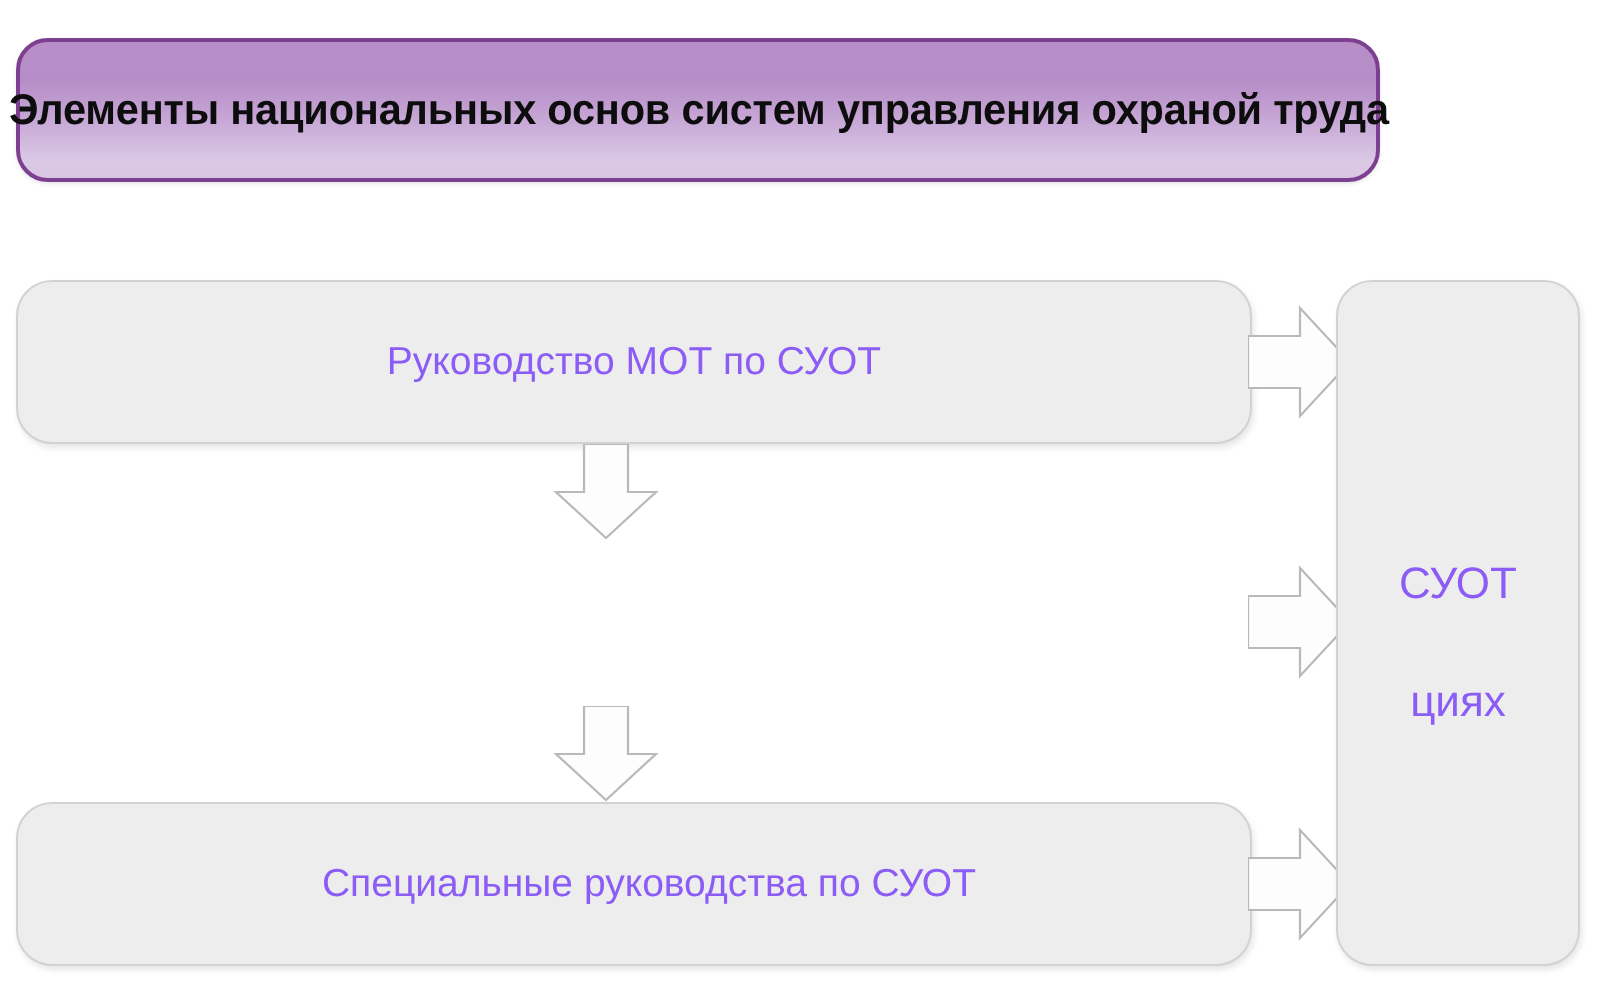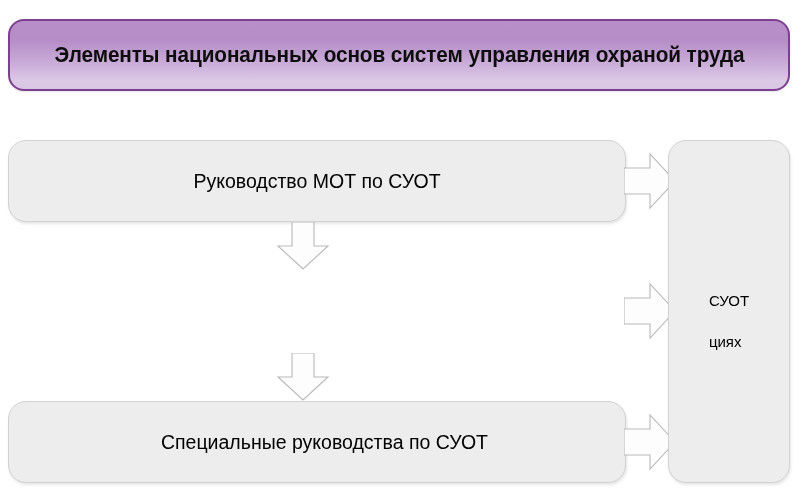--- a/index.html
+++ b/index.html
@@ -18,21 +18,21 @@
     width: 800px;
     height: 497px;
     background: #ffffff;
   }
 
   
   .banner {
     position: absolute;
     left: 8px;
     top: 19px;
-    width: 782px;
+    width: 682px;
     height: 72px;
     box-sizing: border-box;
     border: 2px solid #7d3f8f;
     border-radius: 16px;
     background: linear-gradient(to bottom,
                 #b78ec8 0%,
                 #b68dc7 28%,
                 #c7a8d6 58%,
                 #dbc9e6 88%,
                 #d9c6e4 100%);
@@ -58,38 +58,39 @@
     background: #ededed;
     border: 1px solid #d2d2d2;
     border-radius: 18px;
     box-shadow: 1px 2px 3px rgba(0,0,0,0.10);
     display: flex;
     align-items: center;
     justify-content: center;
   }
   .gbox-text {
     font-size: 19.5px;
-    color: #000000;
+    color: #8b5cf6;
+    text-align: center;
     line-height: 1.28;
     white-space: nowrap;
   }
 
   .box-left { left: 8px; width: 618px; height: 82px; }
   #box-ilo      { top: 140px; }
   #box-national { top: 270px; }
   #box-special  { top: 401px; padding-left: 15px; }
 
   #box-org {
     left: 668px;
     top: 140px;
     width: 122px;
     height: 343px;
   }
   #box-org .gbox-text {
-    font-size: 15px;
+    font-size: 22px;
     line-height: 1.34;
     white-space: normal;
     margin-top: 20px;
   }
 
   
   .arrow {
     position: absolute;
   }
   .arrow svg { display: block; }

